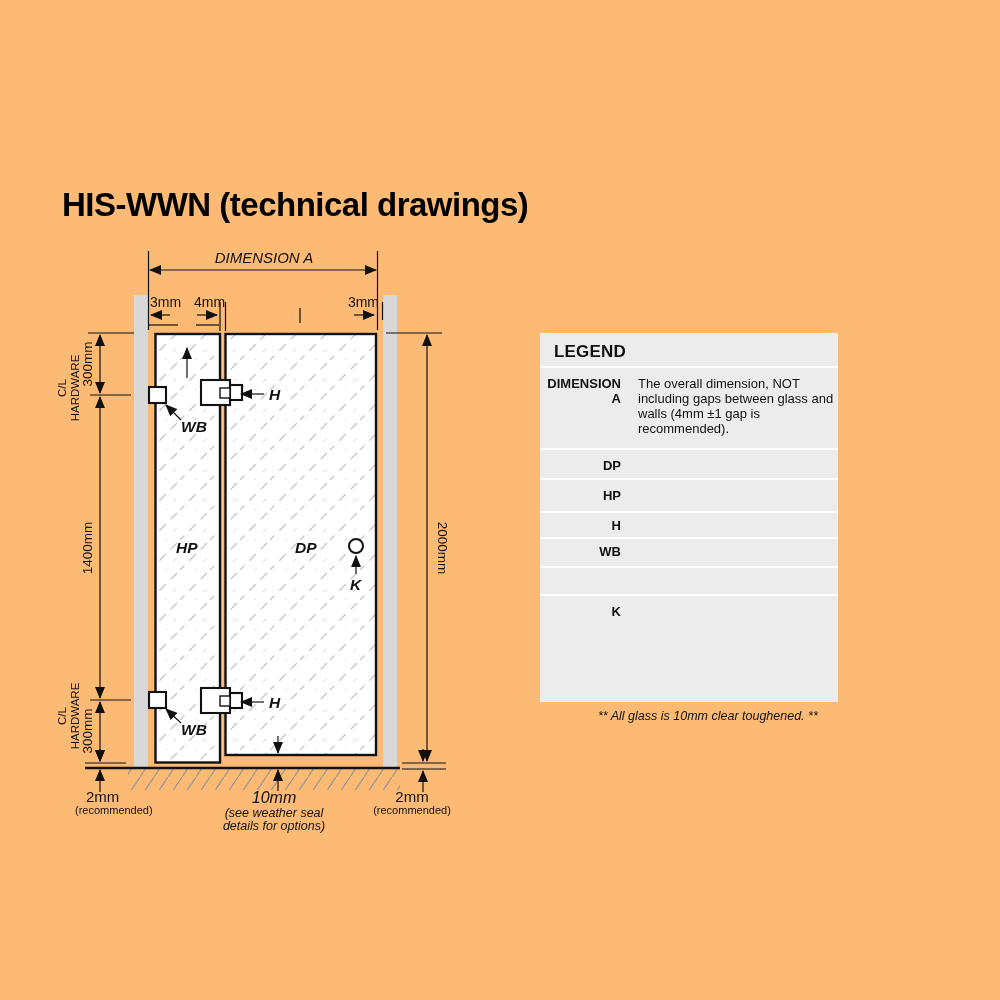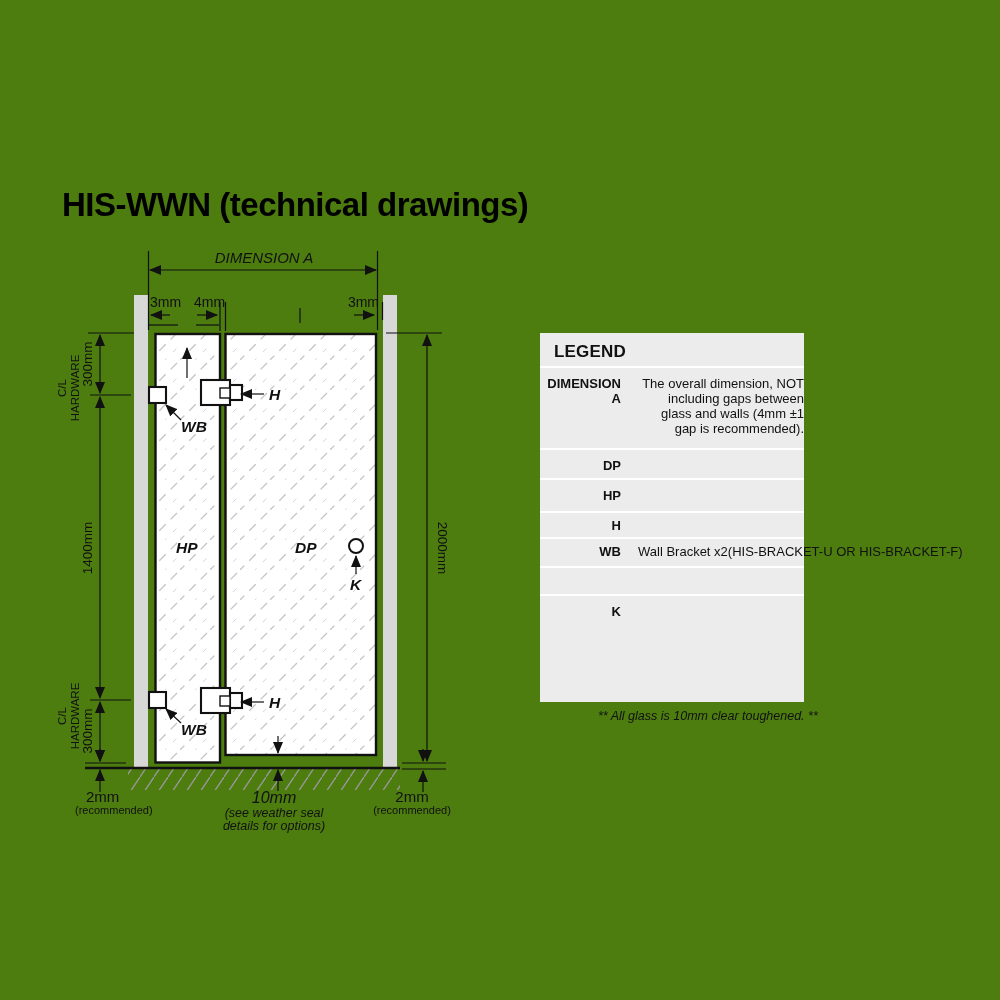--- a/index.html
+++ b/index.html
@@ -1,17 +1,17 @@
 <!DOCTYPE html>
 <html><head>
 <meta charset="utf-8">
 <style>
   html,body { margin:0; padding:0; background:#fff; }
   #page {
-    position:relative; width:1000px; height:1000px; background:#4d7c0f;
+    position:relative; width:1000px; height:1000px; background:#fdba74;
     font-family:"Liberation Sans", sans-serif; color:#111; overflow:hidden;
   }
   #title {
     position:absolute; left:62px; top:186px;
     font-size:33px; font-weight:bold; letter-spacing:-0.5px; color:#000;
     white-space:nowrap;
   }
   svg text { font-family:"Liberation Sans", sans-serif; fill:#111; }
   .t14  { font-size:14px; }
   .t13r { font-size:13.5px; }
@@ -23,33 +23,33 @@
   .t10  { font-size:16px; font-style:italic; }
   .tnote{ font-size:12.5px; font-style:italic; }
   line, path.dim { stroke:#111; }
   .thin  { stroke-width:1.2; }
   .thick { stroke-width:2.4; }
   .glass { stroke:#111; stroke-width:2.4; }
   .hwr   { fill:#fff; stroke:#111; stroke-width:2.1; }
 
   
   #legend {
-    position:absolute; left:540px; top:333px; width:264px; height:369px;
+    position:absolute; left:540px; top:333px; width:298px; height:369px;
     background:#ececec; box-sizing:border-box;
   }
   #legend-heading {
     font-size:17px; font-weight:bold; letter-spacing:0.2px;
     padding:9px 0 4px 14px; line-height:20px;
   }
   .legend-row { display:flex; border-top:2px solid #ffffff; font-size:13px; line-height:15px; }
   .legend-term {
     width:98px; min-width:98px; text-align:right; font-weight:bold;
     padding:8px 17px 0 0; box-sizing:border-box;
   }
-  .legend-desc { width:205px; padding-top:8px;text-align:right; }
+  .legend-desc { width:205px; padding-top:8px; }
   .row-dima  { padding-bottom:12px; }
   .row-dp    { padding-bottom:5px; }
   .row-hp    { padding-bottom:8px; }
   .row-h  .legend-term,  .row-h  .legend-desc { padding-top:5px; }
   .row-h     { padding-bottom:4px; }
   .row-wb .legend-term,  .row-wb .legend-desc { padding-top:5px; }
   .row-wb    { padding-bottom:7px; }
   .row-wb .legend-desc   { white-space:nowrap; width:auto; overflow:visible; }
   .row-empty { min-height:26px; }
   .row-k     { padding-bottom:10px; }
@@ -209,21 +209,20 @@
       <div class="legend-term">DP</div>
     </div>
     <div class="legend-row row-hp">
       <div class="legend-term">HP</div>
     </div>
     <div class="legend-row row-h">
       <div class="legend-term">H</div>
     </div>
     <div class="legend-row row-wb">
       <div class="legend-term">WB</div>
-      <div class="legend-desc">Wall Bracket x2(HIS-BRACKET-U OR HIS-BRACKET-F)</div>
     </div>
     <div class="legend-row row-empty">
       <div class="legend-term"></div>
       <div class="legend-desc"></div>
     </div>
     <div class="legend-row row-k">
       <div class="legend-term">K</div>
     </div>
   </div>
 

